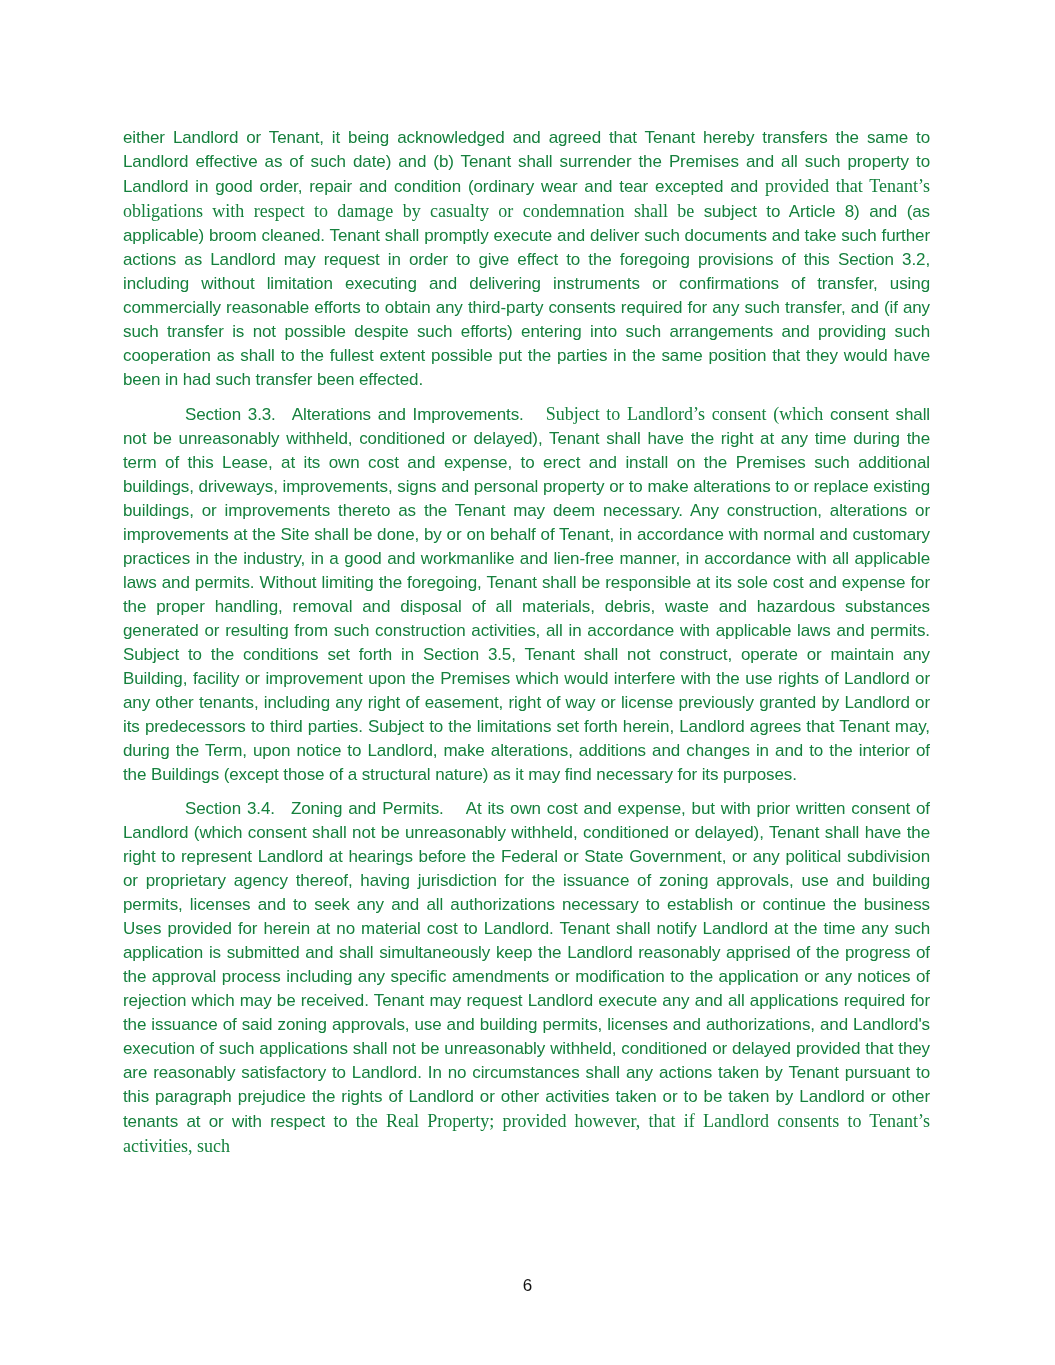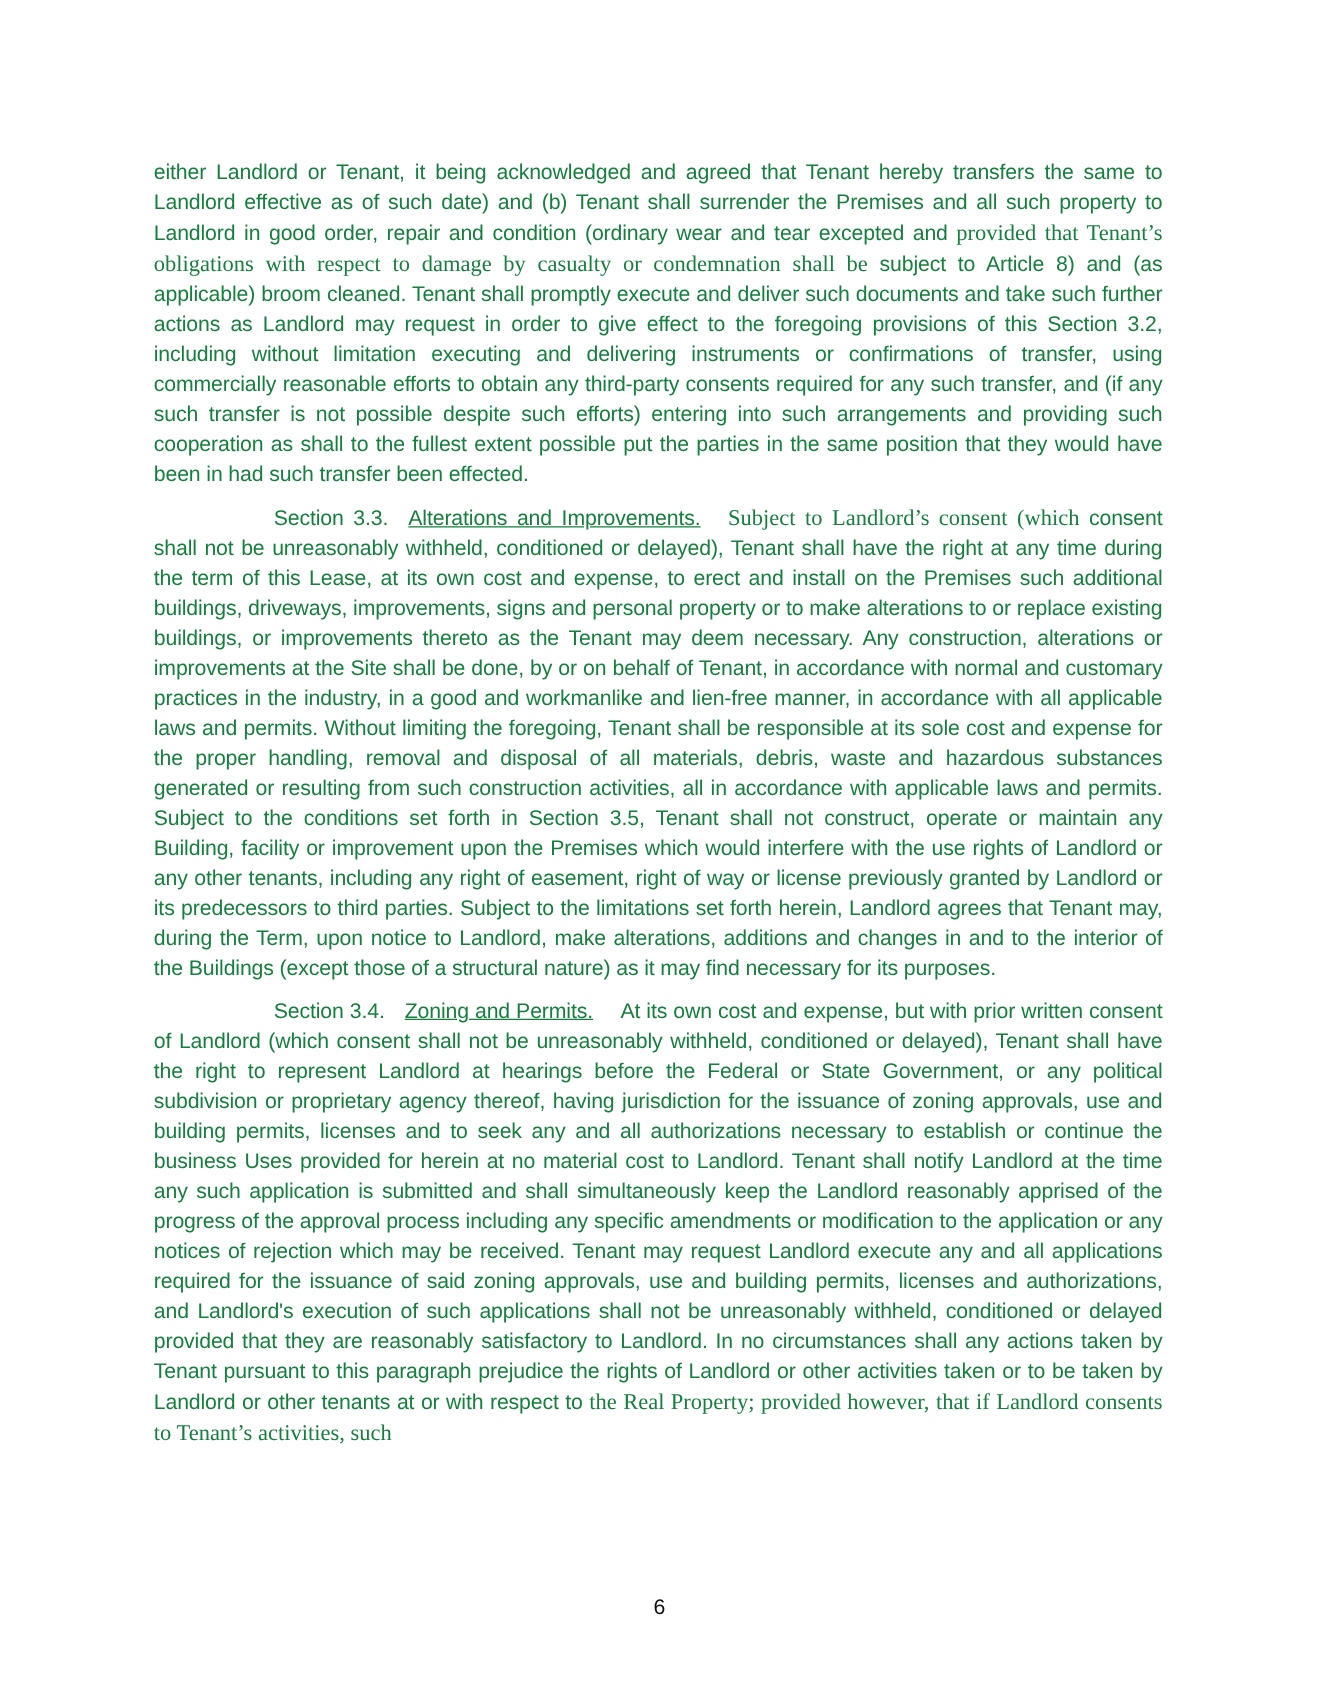--- a/index.html
+++ b/index.html
@@ -19,22 +19,22 @@
     color: #15803d;
     font-family: "Liberation Sans", sans-serif;
     font-size: 17px;
     line-height: 24px;
     letter-spacing: -0.1px;
   }
   .para { margin: 0 0 10px 0; }
   .para.indented { text-indent: 62px; }
   .sans { font-family: "Liberation Sans", sans-serif; }
   .serif { font-family: "Liberation Serif", serif; font-size: 18px; letter-spacing: 0; }
-  .sec-num { margin-right: 16px; margin-left: 34px; }
-  .sec-title { margin-right: 22px; text-decoration: underline; }
+  .sec-num { margin-right: 16px; }
+  .sec-title { margin-right: 22px; }
   .page-number {
     position: absolute;
     top: 1276px;
     left: 0;
     width: 100%;
     text-align: center;
     font-family: "Liberation Sans", sans-serif;
     font-size: 17px;
     color: #111111;
   }

